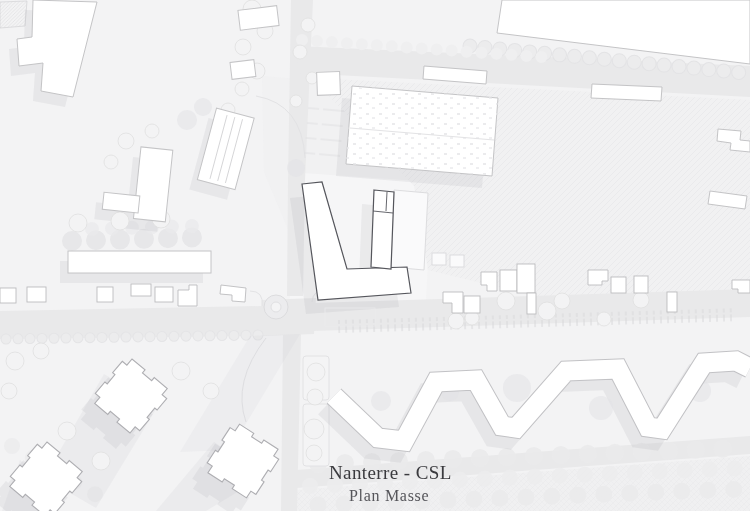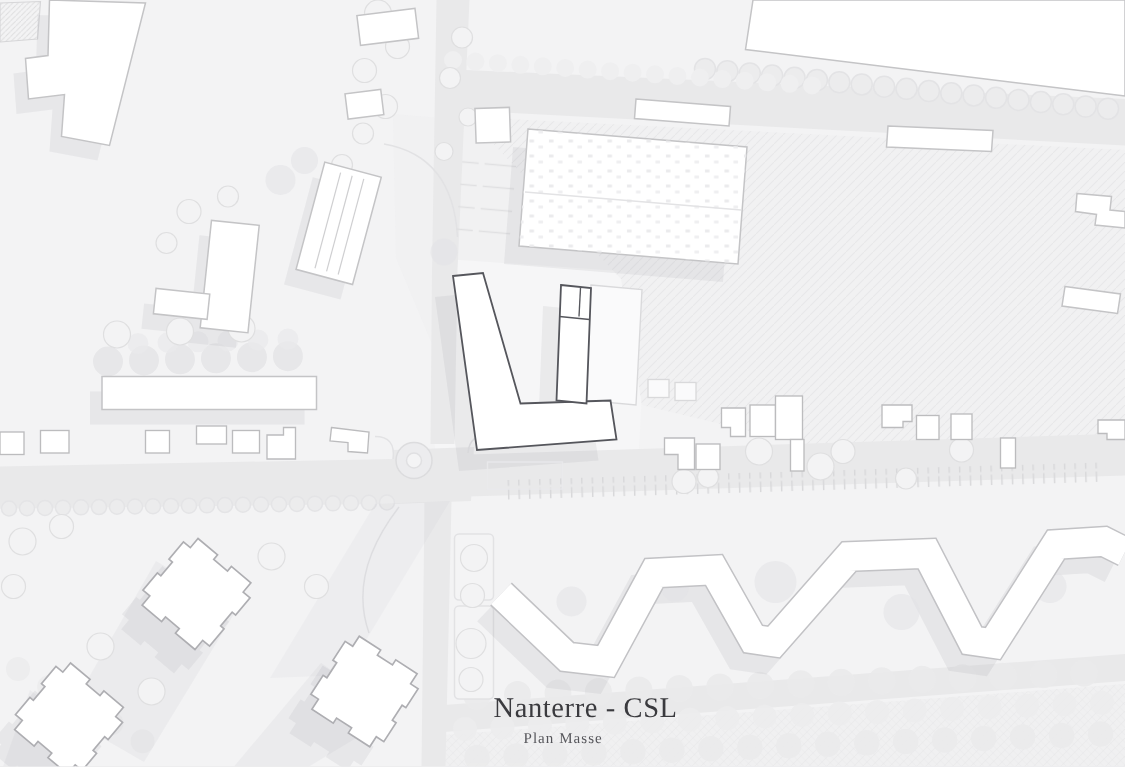--- a/index.html
+++ b/index.html
@@ -15,21 +15,21 @@
   .projline{fill:none;stroke:var(--project-outline,#55565c);stroke-width:.9}
   .shadow{fill:var(--shadow,#8d8d96);opacity:.11;stroke:none}
   .tree{fill:#f3f3f4;stroke:var(--vegetation-outline,#dfdfe0);stroke-width:.8}
   .canopy{fill:#e2e2e5;stroke:none;opacity:.55}
   .curb{fill:none;stroke:#e2e2e4;stroke-width:1}
   .zigshadow{fill:none;stroke:var(--shadow,#8d8d96);stroke-width:20;opacity:.12;stroke-linejoin:miter}
   .zigrim{fill:none;stroke:#c2c2c5;stroke-width:21;stroke-linejoin:miter}
   .zigfill{fill:none;stroke:#ffffff;stroke-width:19;stroke-linejoin:miter}
   .title{position:absolute;left:329px;top:462px;font-size:19px;letter-spacing:.4px;
          color:var(--text-primary,#3a3a3e)}
-  .subtitle{position:absolute;left:349px;top:487px;font-size:10px;letter-spacing:.7px;
+  .subtitle{position:absolute;left:349px;top:487px;font-size:16px;letter-spacing:.7px;
          color:var(--text-secondary,#55555a)}
 </style>
 </head>
 <body>
 
 <div class="stage">
 <svg width="750" height="511" viewBox="0 0 750 511">
   <defs>
     <pattern id="hatchA" patternUnits="userSpaceOnUse" width="6" height="6">
       <path d="M0,6 L6,0" stroke="#e5e5e7" stroke-width="0.7"></path>

